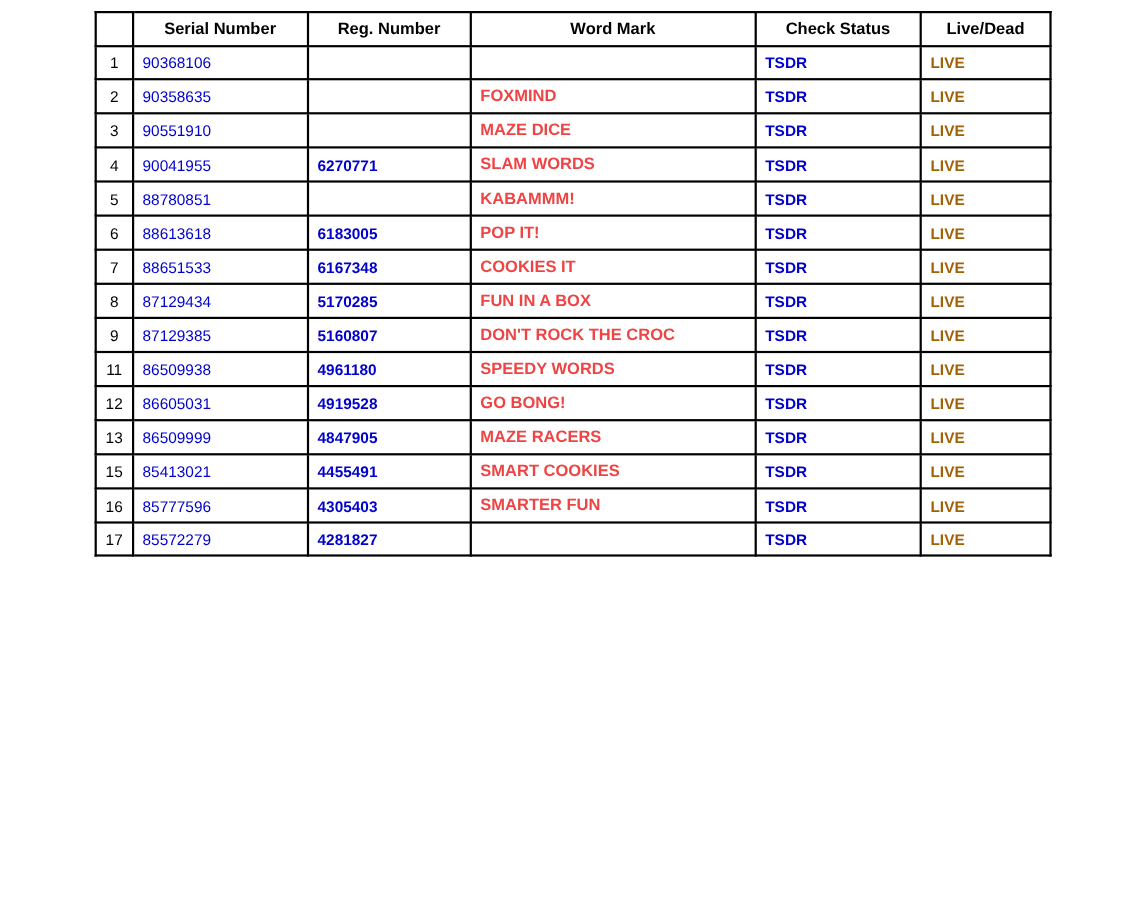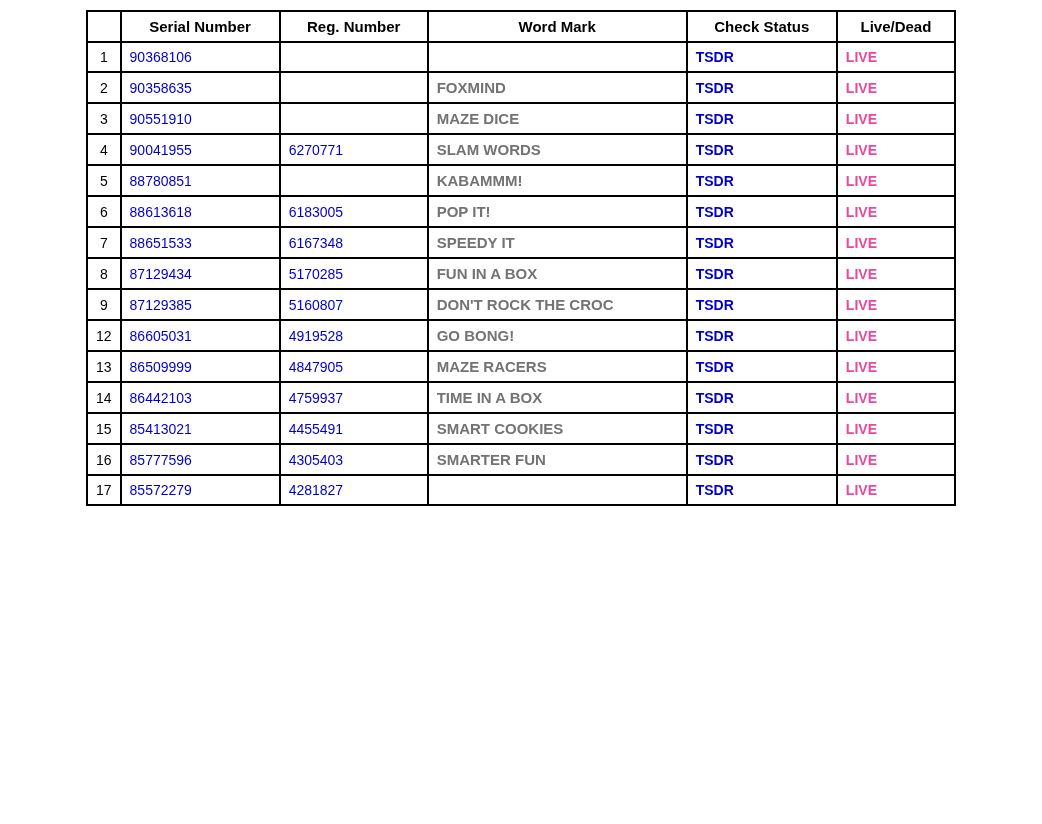--- a/index.html
+++ b/index.html
@@ -44,36 +44,36 @@
       color: #0000cc;
       text-decoration: none;
     }
     td.serial-num {
       color: #0000cc;
       font-weight: normal;
       border-radius: 14px;
     }
     td.reg-num {
       color: #0000cc;
-      font-weight: normal;
+      font-weight: bold;
       border-radius: 11px;
     }
     td.word-mark {
-      color: #737373;
+      color: #ef4444;
       font-weight: bold;
       font-size: 15px;
       margin-top: 32px;
     }
     td.check-status {
       color: #0000cc;
       font-weight: bold;
       margin-left: 48px;
     }
     td.live-dead {
-      color: #ec4899;
+      color: #a16207;
       font-weight: bold;
     }
     tr:nth-child(odd) {
       background: #ffffff;
     }
     tr:nth-child(even) {
       background: #ffffff;
     }
   </style>
 </head>
@@ -137,61 +137,61 @@
           <td class="serial-num"><a href="#">88613618</a></td>
           <td class="reg-num"><a href="#">6183005</a></td>
           <td class="word-mark">POP IT!</td>
           <td class="check-status"><a href="#">TSDR</a></td>
           <td class="live-dead">LIVE</td>
         </tr>
         <tr>
           <td class="row-num">7</td>
           <td class="serial-num"><a href="#">88651533</a></td>
           <td class="reg-num"><a href="#">6167348</a></td>
-          <td class="word-mark">SPEEDY IT</td>
+          <td class="word-mark">COOKIES IT</td>
           <td class="check-status"><a href="#">TSDR</a></td>
           <td class="live-dead">LIVE</td>
         </tr>
         <tr>
           <td class="row-num">8</td>
           <td class="serial-num"><a href="#">87129434</a></td>
           <td class="reg-num"><a href="#">5170285</a></td>
           <td class="word-mark">FUN IN A BOX</td>
           <td class="check-status"><a href="#">TSDR</a></td>
           <td class="live-dead">LIVE</td>
         </tr>
         <tr>
           <td class="row-num">9</td>
           <td class="serial-num"><a href="#">87129385</a></td>
           <td class="reg-num"><a href="#">5160807</a></td>
           <td class="word-mark">DON'T ROCK THE CROC</td>
           <td class="check-status"><a href="#">TSDR</a></td>
           <td class="live-dead">LIVE</td>
         </tr>
         <tr>
+          <td class="row-num">11</td>
+          <td class="serial-num"><a href="#">86509938</a></td>
+          <td class="reg-num"><a href="#">4961180</a></td>
+          <td class="word-mark">SPEEDY WORDS</td>
+          <td class="check-status"><a href="#">TSDR</a></td>
+          <td class="live-dead">LIVE</td>
+        </tr>
+        <tr>
           <td class="row-num">12</td>
           <td class="serial-num"><a href="#">86605031</a></td>
           <td class="reg-num"><a href="#">4919528</a></td>
           <td class="word-mark">GO BONG!</td>
           <td class="check-status"><a href="#">TSDR</a></td>
           <td class="live-dead">LIVE</td>
         </tr>
         <tr>
           <td class="row-num">13</td>
           <td class="serial-num"><a href="#">86509999</a></td>
           <td class="reg-num"><a href="#">4847905</a></td>
           <td class="word-mark">MAZE RACERS</td>
-          <td class="check-status"><a href="#">TSDR</a></td>
-          <td class="live-dead">LIVE</td>
-        </tr>
-        <tr>
-          <td class="row-num">14</td>
-          <td class="serial-num"><a href="#">86442103</a></td>
-          <td class="reg-num"><a href="#">4759937</a></td>
-          <td class="word-mark">TIME IN A BOX</td>
           <td class="check-status"><a href="#">TSDR</a></td>
           <td class="live-dead">LIVE</td>
         </tr>
         <tr>
           <td class="row-num">15</td>
           <td class="serial-num"><a href="#">85413021</a></td>
           <td class="reg-num"><a href="#">4455491</a></td>
           <td class="word-mark">SMART COOKIES</td>
           <td class="check-status"><a href="#">TSDR</a></td>
           <td class="live-dead">LIVE</td>

